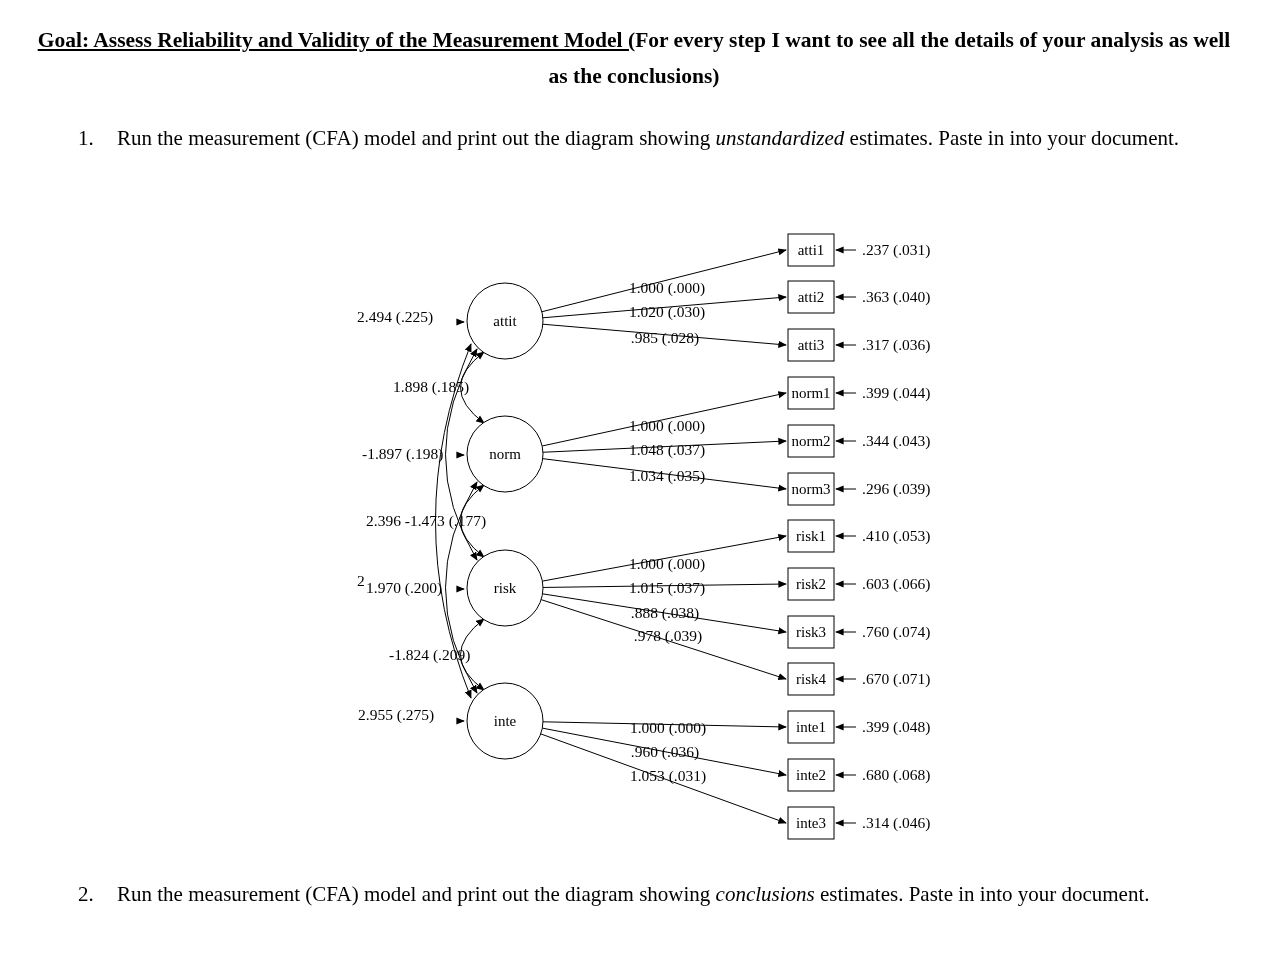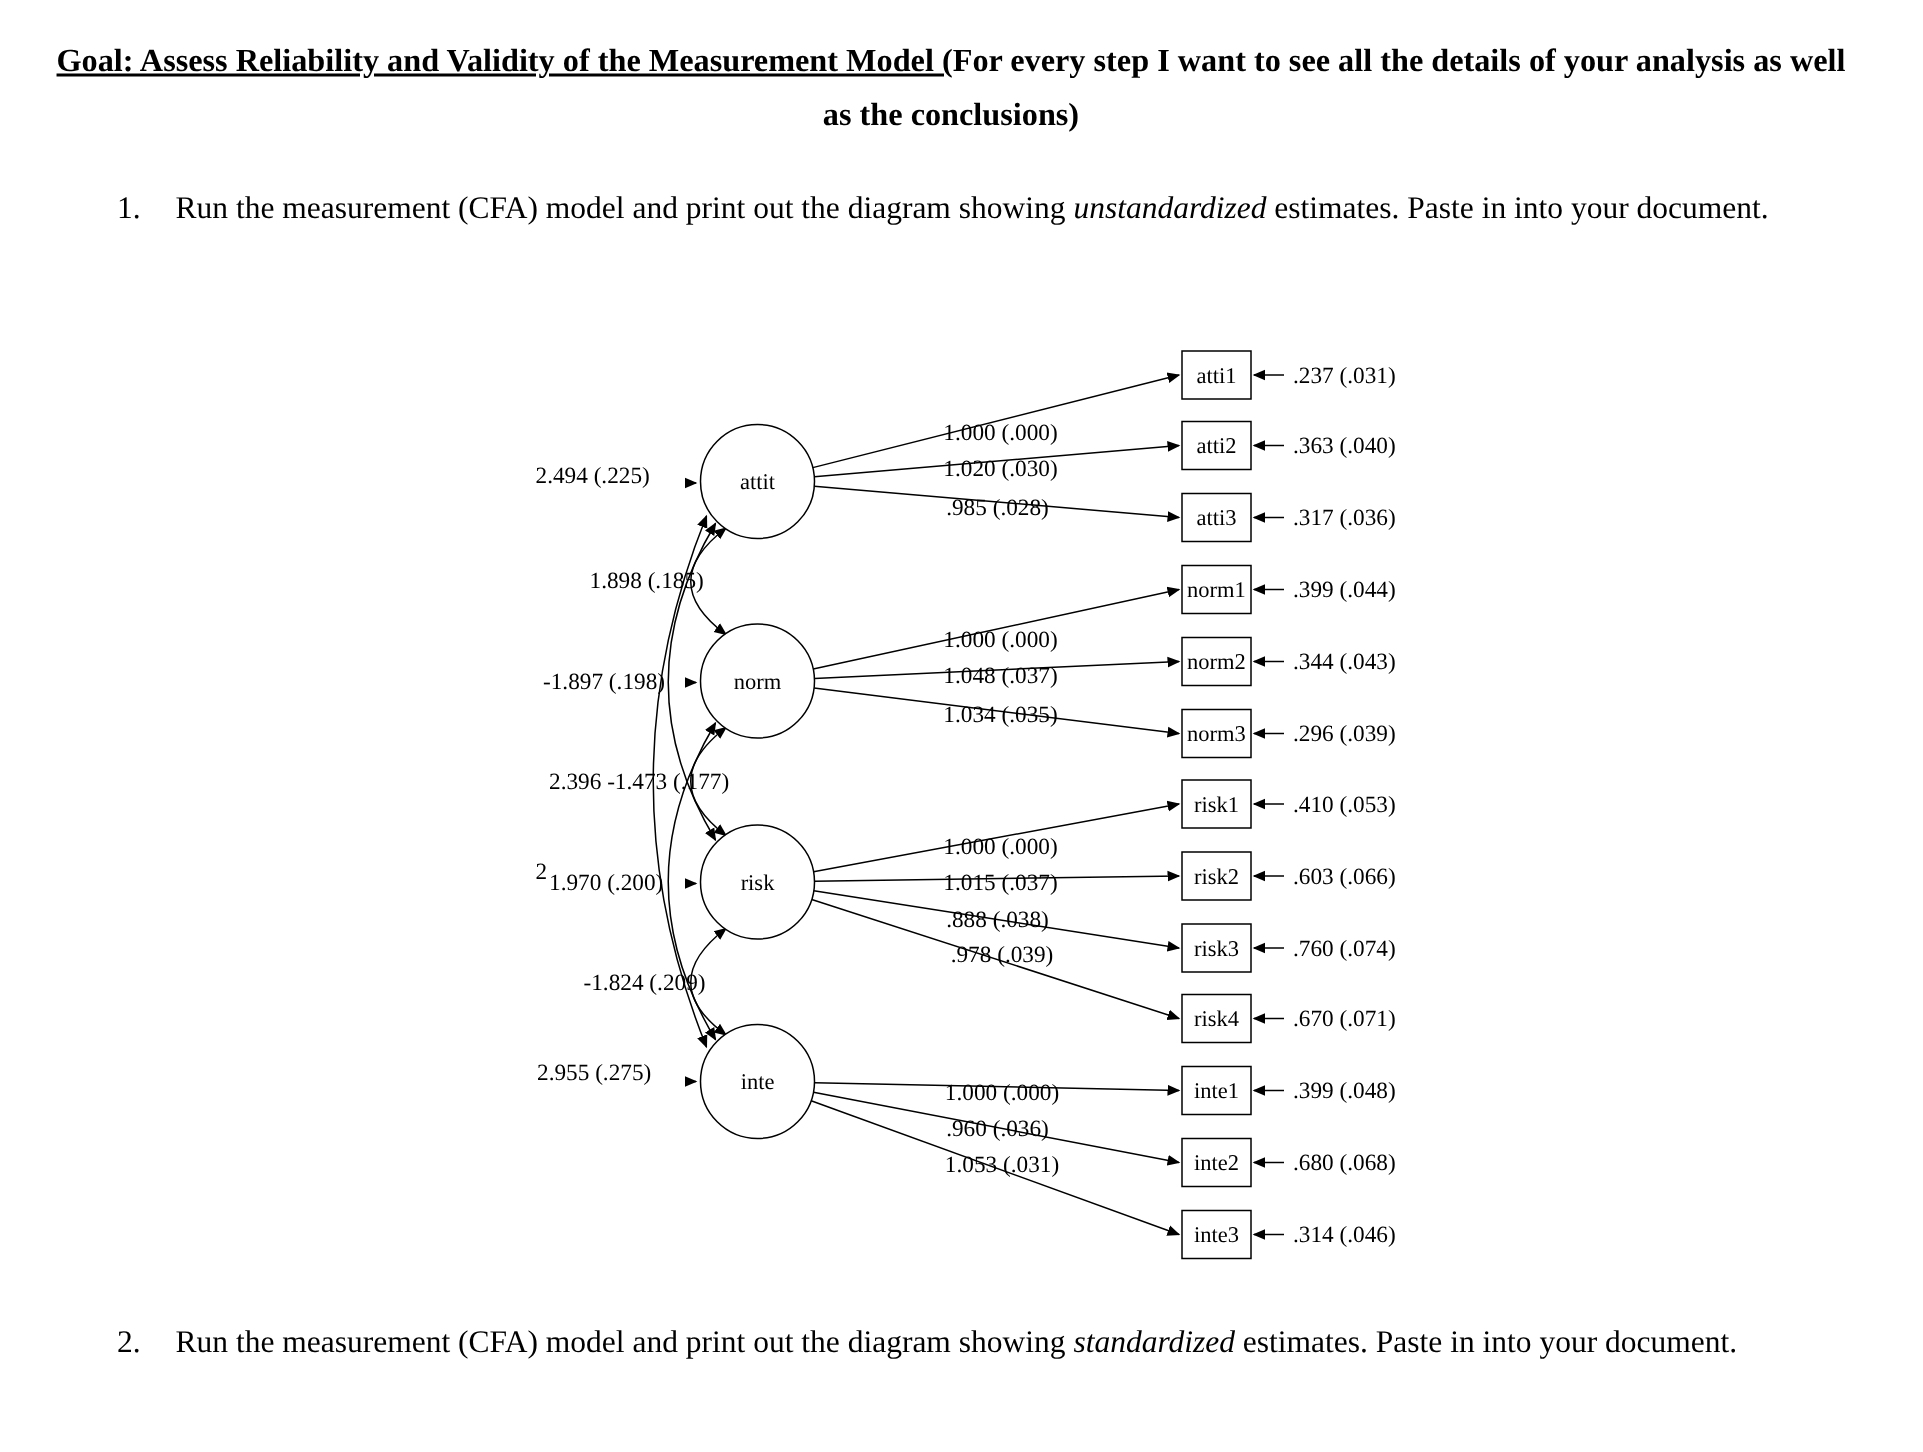--- a/index.html
+++ b/index.html
@@ -144,14 +144,14 @@
     <text x="362" y="459" text-anchor="start" font-size="15.5">-1.897 (.198)</text>
     <text x="366" y="526" text-anchor="start" font-size="15.5">2.396 -1.473 (.177)</text>
     <text x="357" y="586" text-anchor="start" font-size="15.5">2</text>
     <text x="366" y="593" text-anchor="start" font-size="15.5">1.970 (.200)</text>
     <text x="389" y="660" text-anchor="start" font-size="15.5">-1.824 (.209)</text>
     <text x="358" y="720" text-anchor="start" font-size="15.5">2.955 (.275)</text>
   </svg>
 
 <div class="list-item item2">
   <span class="num">2.</span>
-  <div class="item-text"><span>Run the measurement (CFA) model and print out the diagram showing </span><em>standardized</em><span> estimates. Paste in into your document.</span></div>
+  <div class="item-text"><span>Run the measurement (CFA) model and print out the diagram showing </span><em>conclusions</em><span> estimates. Paste in into your document.</span></div>
 </div>
 
 </body></html>

